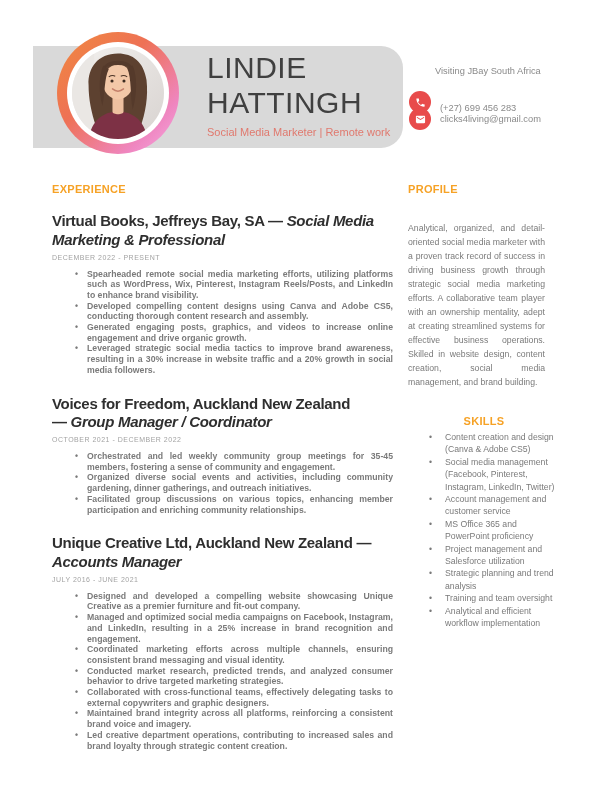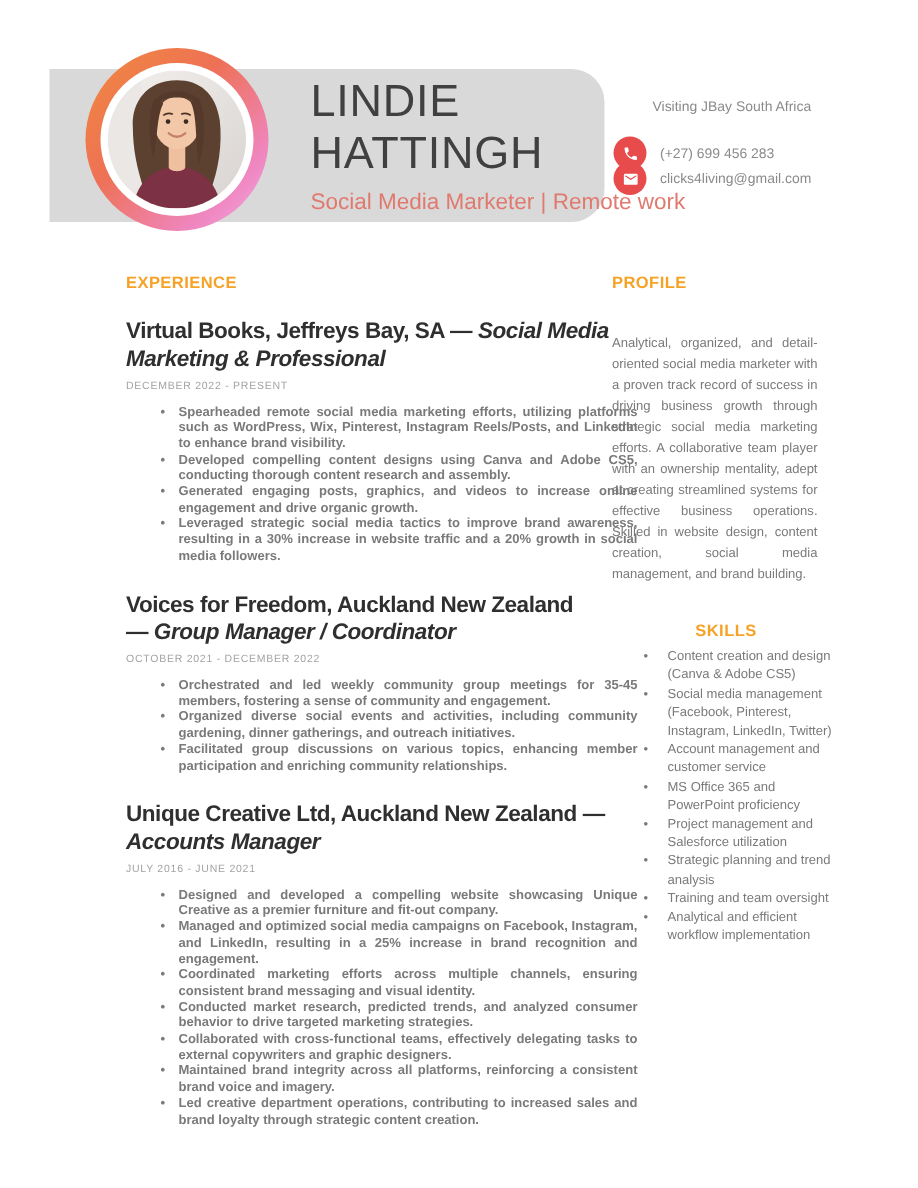--- a/index.html
+++ b/index.html
@@ -20,35 +20,35 @@
     position:absolute; left:57px; top:32px; width:122px; height:122px;
     border-radius:50%; padding:10px;
     background:linear-gradient(135deg,#f08a3e 0%,#ee7155 40%,#ef86c0 78%,#f6abe4 100%);
   }
   .photo-white { width:100%; height:100%; border-radius:50%; background:#ffffff; padding:5px; }
   .photo { width:100%; height:100%; border-radius:50%; overflow:hidden; display:block; }
   .photo svg { display:block; width:100%; height:100%; }
 
   .name-block { position:absolute; left:207px; top:50px; }
   .name-line { font-size:30px; line-height:35px; letter-spacing:0.5px; color:#404040; font-weight:400; }
-  .subtitle { margin-top:6px; font-size:15px; color:#e0796e; }
+  .subtitle { margin-top:6px; font-size:11px; color:#e0796e; }
 
   .contact { position:absolute; left:409px; top:62px; width:190px; font-size:9.3px; color:#8a8a8a; }
   .contact-row { position:absolute; left:0; display:flex; align-items:center; gap:9px; }
   .row-visiting { top:4px; left:26px; }
-  .row-phone   { top:29px; }
+  .row-phone   { top:29px;align-items:flex-end; }
   .row-email   { top:46px;align-items:center; }
   .cicon {
     width:22px; height:22px; border-radius:50%; background:#e84b4b; flex:0 0 auto;
     display:flex; align-items:center; justify-content:center;
   }
   .cicon svg { width:11px; height:11px; fill:#ffffff; display:block; }
 
   
-  .col-left  { position:absolute; left:52px;  top:183px; width:341px;margin-left:32px; }
+  .col-left  { position:absolute; left:52px;  top:183px; width:341px; }
   .col-right { position:absolute; left:408px; top:183px; width:152px; }
 
   .sec-heading { font-size:11px; font-weight:600; letter-spacing:0.3px; color:#f6a226; }
 
   
   .job { margin-top:17px; }
   .job + .job { margin-top:19px; }
   .job-title { font-size:15px; font-weight:700; letter-spacing:-0.3px; color:#2f2f2f; line-height:1.25; }
   .job-title .role { font-style:italic; }
   .job-title.wrap-role { max-width:302px; }

